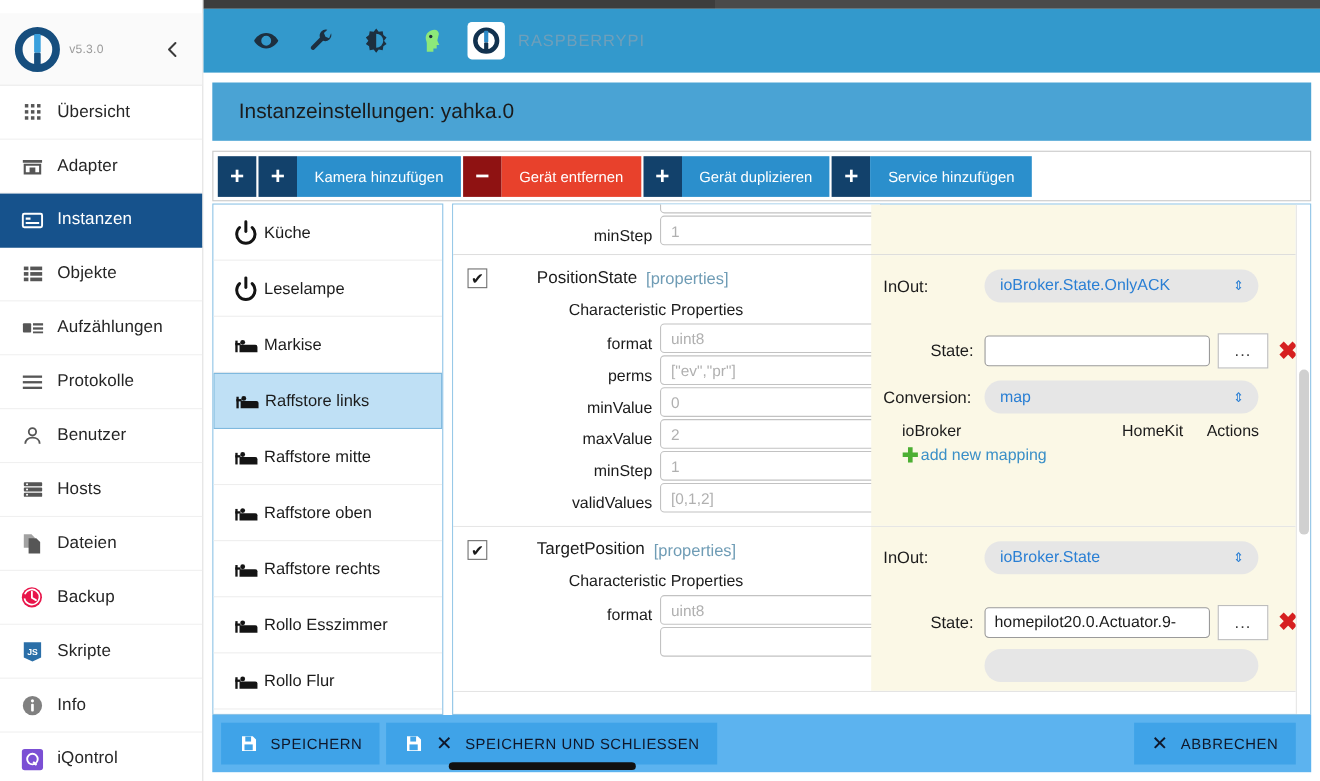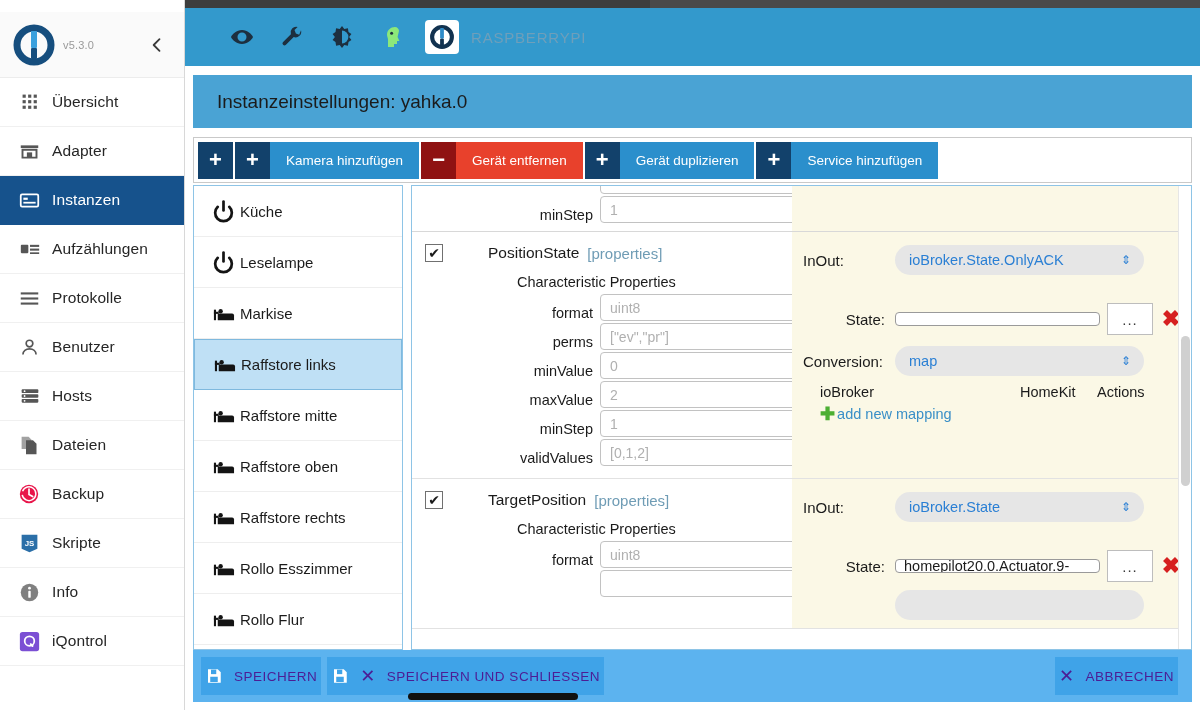--- a/index.html
+++ b/index.html
@@ -150,21 +150,21 @@
     flex: 1 1 auto; height: 30px; border-radius: 16px; background:#e6e6e6;
     display:flex; align-items:center; padding: 0 14px;
     font-size: 14.5px; color:#2a7fd4; cursor:pointer; position: relative;
     margin-right: 45px;
   }
   .pill .arr { position:absolute; right: 13px; font-size: 12px; color:#2a7fd4; line-height:1;}
 
   .state-row { display:flex; align-items:center; padding: 28px 0 0 11px; }
   .state-row .lb { font-size: 15px; color:#1b1b1b; width: 92px; flex:0 0 92px; text-align:right; padding-right:10px; }
   .state-row input {
-    flex: 1 1 auto; height: 14px; border:1px solid #9a9a9a; border-radius: 4px;
+    flex: 1 1 auto; height: 28px; border:1px solid #9a9a9a; border-radius: 4px;
     padding: 0 8px; font-size: 14.5px; color:#1b1b1b; background:#fff; min-width: 0;
     font-family: "Liberation Sans", sans-serif;
   }
   .ellipsis-btn {
     width: 46px; height: 32px; border: 1px solid #bdbdbd; background:#fff;
     display:flex; align-items:center; justify-content:center; margin-left: 7px;
     font-size: 15px; color:#3a3a3a; cursor:pointer; letter-spacing:1px;
     flex: 0 0 46px;
   }
   .del-x { width: 36px; flex:0 0 36px; text-align:center; color:#d62020; font-size: 22px; font-weight:700; cursor:pointer; line-height:1; }
@@ -181,21 +181,21 @@
   .vscroll { position:absolute; top:0; right:0; width: 13px; height: 100%; background:#fff; border-left: 1px solid #e6e6e6;}
   .vthumb { position:absolute; left:2px; width: 9px; background:#d0d0d0; border-radius: 5px; }
 
   
   .bottombar {
     position:absolute; left:8px; right:8px; bottom: 8px; height: 52px;
     background:#5cb3ef; display:flex; align-items:center; padding: 0 8px;
   }
   .bbtn {
     height: 38px; background:#3fa3e8; display:flex; align-items:center;
-    padding: 0 4px; color:#4c1d95; font-size: 13.5px; letter-spacing:.5px;
+    padding: 0 16px; color:#0f172a; font-size: 13.5px; letter-spacing:.5px;
     cursor:pointer; margin-right: 6px;
   }
   .bbtn .bi { margin-right: 11px; display:flex; align-items:center; }
   .bbtn .bx { margin-right: 11px; font-size: 18px; line-height:1; }
   .bspacer { flex: 1 1 auto; }
   .hbar { position:absolute; left: 215px; bottom: 2px; width: 170px; height: 7px; background:#111; border-radius: 4px;}
 </style>
 </head>
 <body>
 
@@ -252,20 +252,33 @@
         <span class="nav-ico">
           <svg viewBox="0 0 24 24" width="21" height="21" fill="none" stroke="currentColor" stroke-width="2">
               <rect x="2" y="5" width="20" height="14" rx="1.5"></rect>
               <line x1="5" y1="10" x2="10" y2="10" stroke-width="2.5"></line>
               <line x1="5" y1="14.5" x2="19" y2="14.5" stroke-width="2"></line>
             </svg>
         </span>
         <span class="nav-label">Instanzen</span>
       </div>
 
+      <div class="nav-item">
+        <span class="nav-ico">
+          <svg viewBox="0 0 24 24" width="20" height="20" fill="currentColor">
+              <rect x="2" y="4" width="5" height="4"></rect>
+              <rect x="9" y="4" width="13" height="4"></rect>
+              <rect x="2" y="10" width="5" height="4"></rect>
+              <rect x="9" y="10" width="13" height="4"></rect>
+              <rect x="2" y="16" width="5" height="4"></rect>
+              <rect x="9" y="16" width="13" height="4"></rect>
+            </svg>
+        </span>
+        <span class="nav-label">Objekte</span>
+      </div>
 
       <div class="nav-item">
         <span class="nav-ico">
           <svg viewBox="0 0 24 24" width="20" height="20" fill="currentColor">
               <rect x="1" y="7" width="9" height="10" rx="1"></rect>
               <rect x="12" y="7" width="11" height="2.5"></rect>
               <rect x="12" y="11.5" width="11" height="2.5"></rect>
               <rect x="12" y="16" width="11" height="2"></rect>
             </svg>
         </span>

